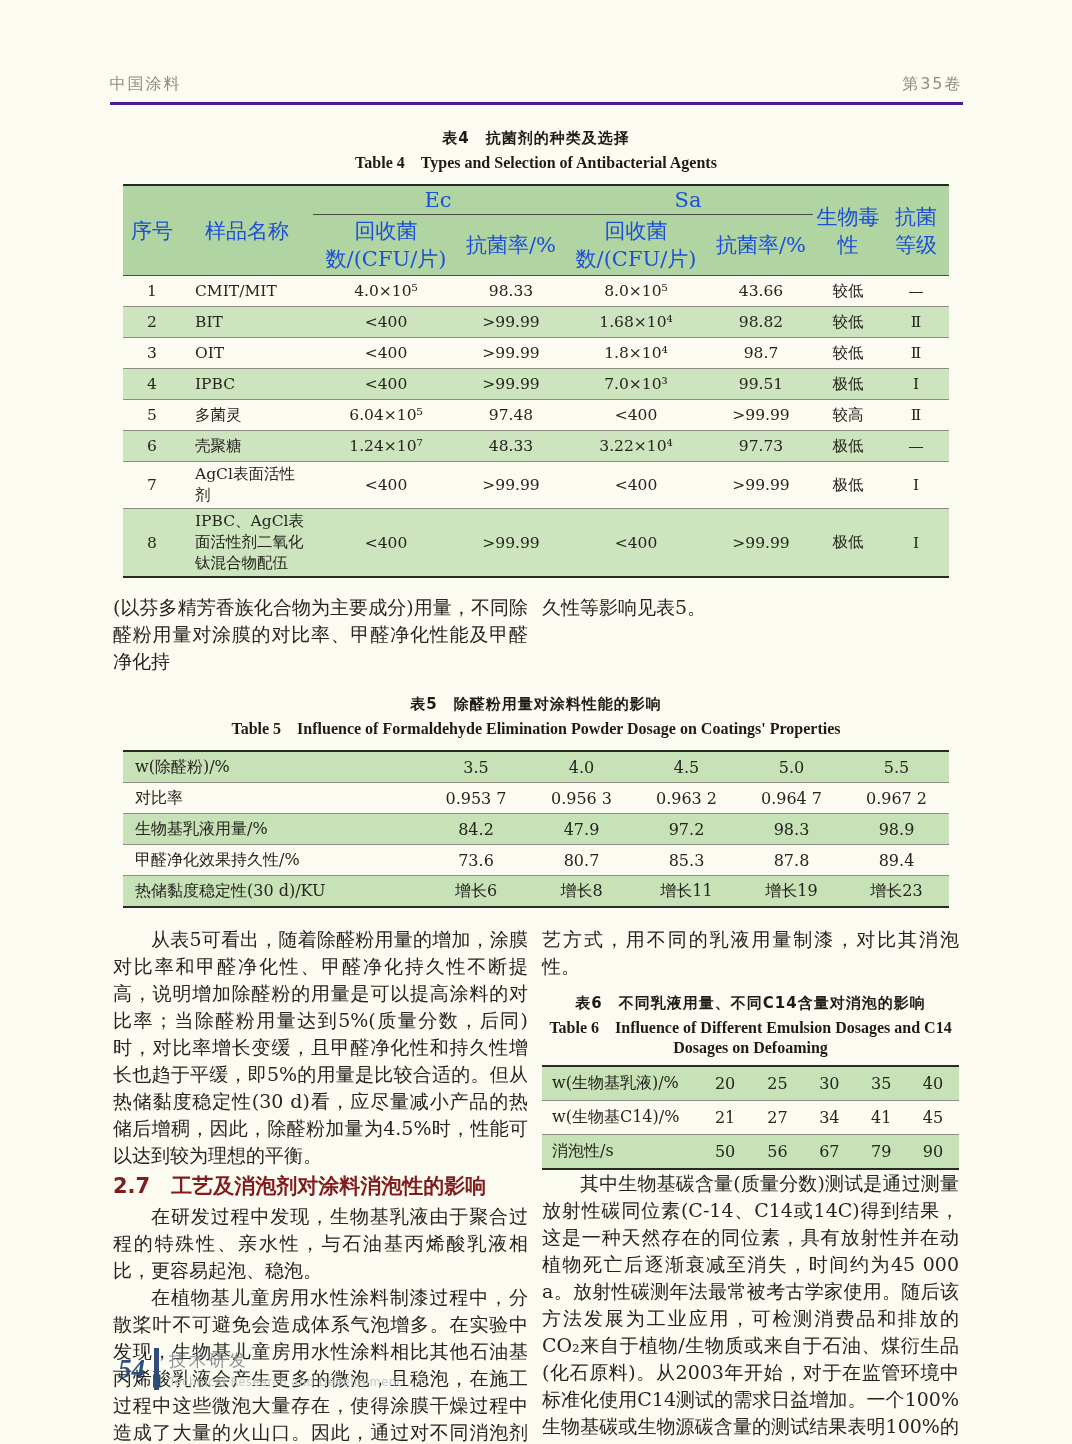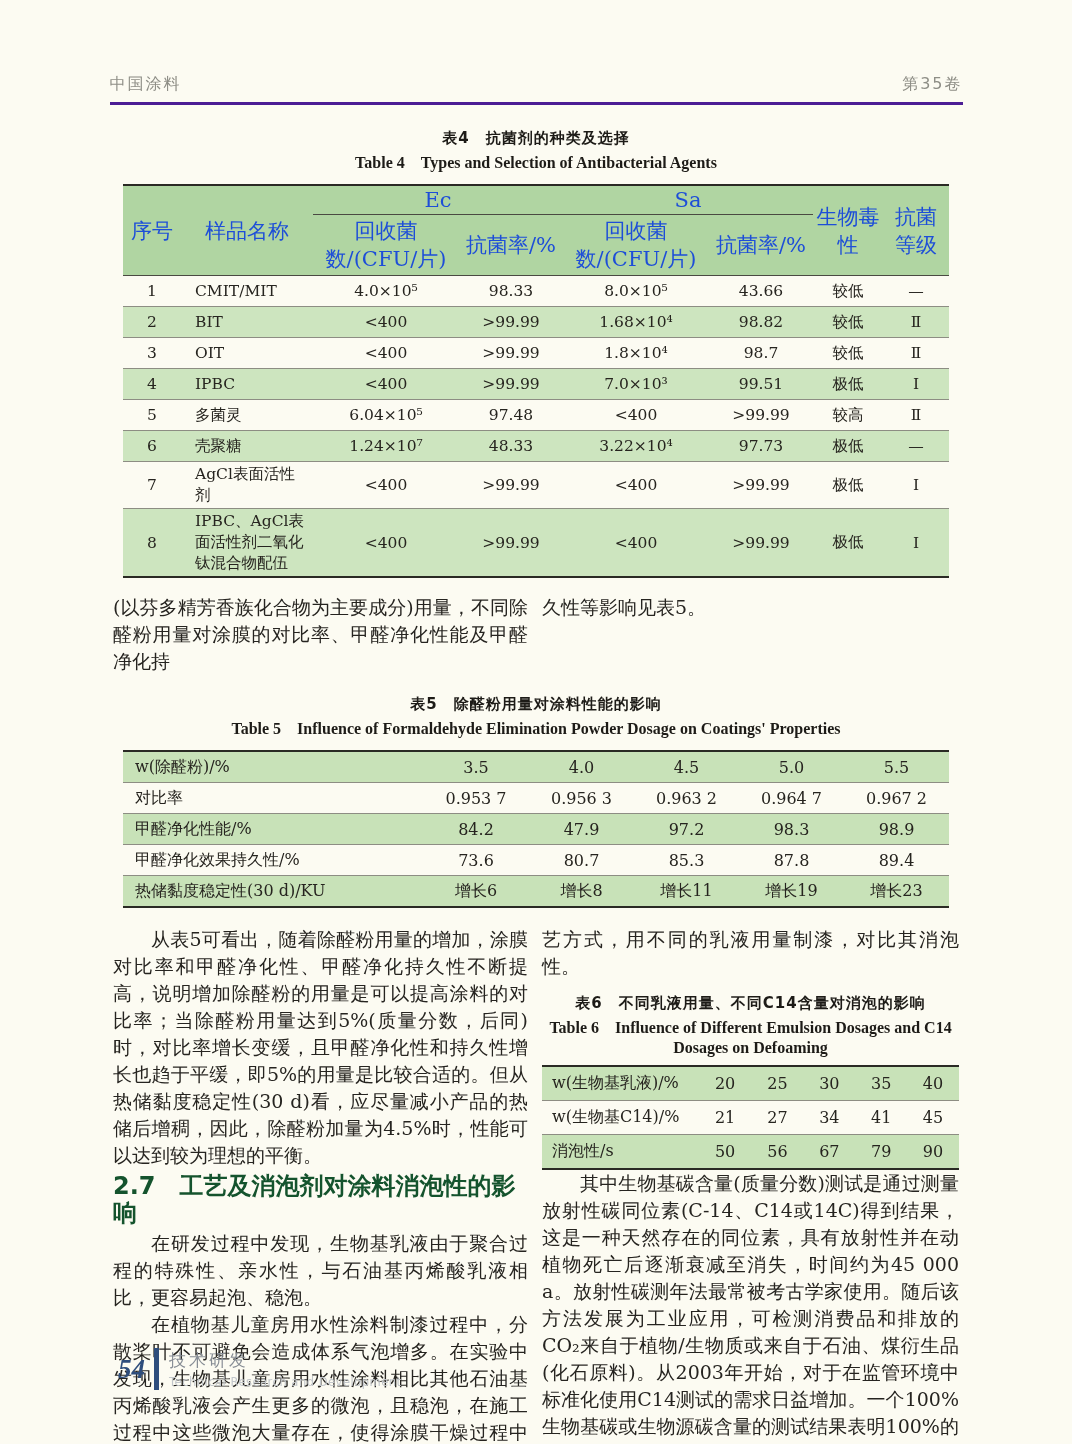--- a/index.html
+++ b/index.html
@@ -67,21 +67,21 @@
   .twocol{display:flex;justify-content:space-between;}
   .col-l{width:415px;}
   .col-r{width:417px;}
   .para{
     font-size:19px;line-height:27px;text-align:justify;
     color:#262420;margin:0;
   }
   .indent{text-indent:2em;}
   .sec-heading{
     font-family:"DejaVu Sans","Liberation Sans",sans-serif;
-    font-weight:bold;font-size:24px;color:#14532d;
+    font-weight:bold;font-size:21px;color:#7f1d1d;
     margin:4px 0 3px 0;line-height:27px;
   }
   
   .page-footer{
     position:absolute;left:118px;top:1348px;
     display:flex;align-items:center;
   }
   .pagenum{
     font-family:"Liberation Serif","DejaVu Serif",serif;
     font-style:italic;font-weight:bold;font-size:27px;color:#2e4d7c;
@@ -255,21 +255,21 @@
         </tr>
         <tr>
           <td>对比率</td>
           <td>0.953 7</td>
           <td>0.956 3</td>
           <td>0.963 2</td>
           <td>0.964 7</td>
           <td>0.967 2</td>
         </tr>
         <tr>
-          <td>甲醛净化性能/%</td>
+          <td>生物基乳液用量/%</td>
           <td>84.2</td>
           <td>47.9</td>
           <td>97.2</td>
           <td>98.3</td>
           <td>98.9</td>
         </tr>
         <tr>
           <td>甲醛净化效果持久性/%</td>
           <td>73.6</td>
           <td>80.7</td>

